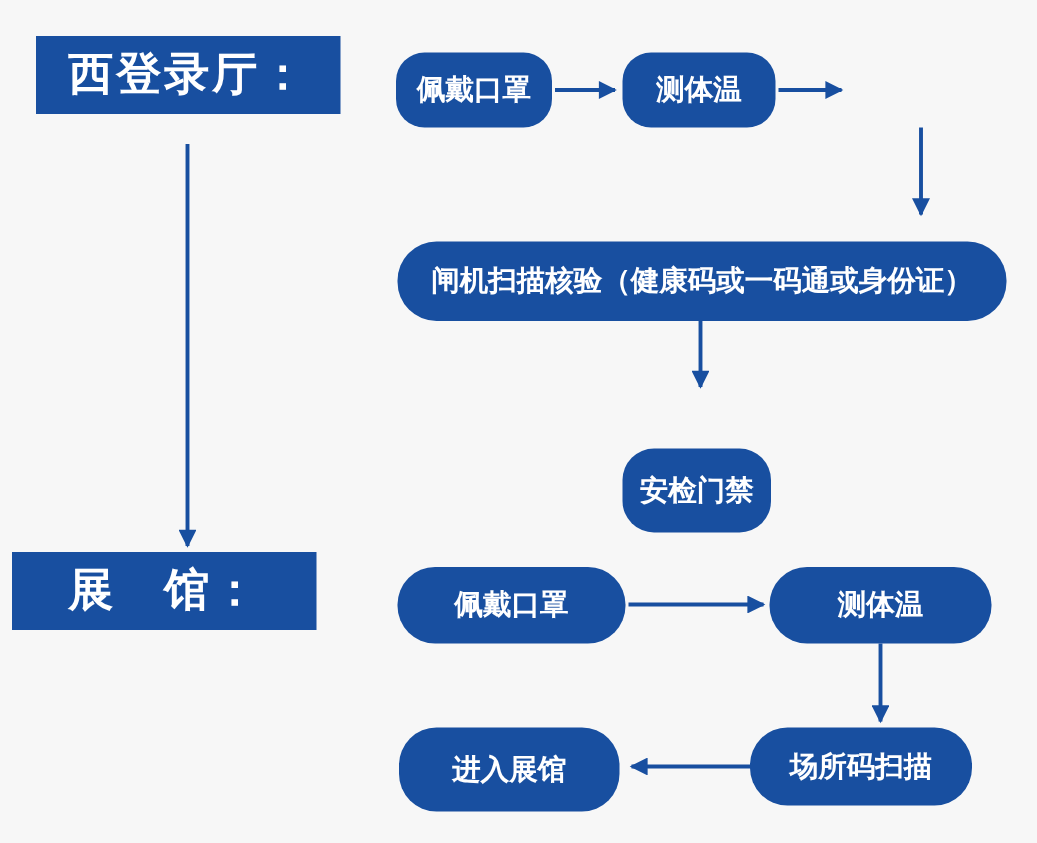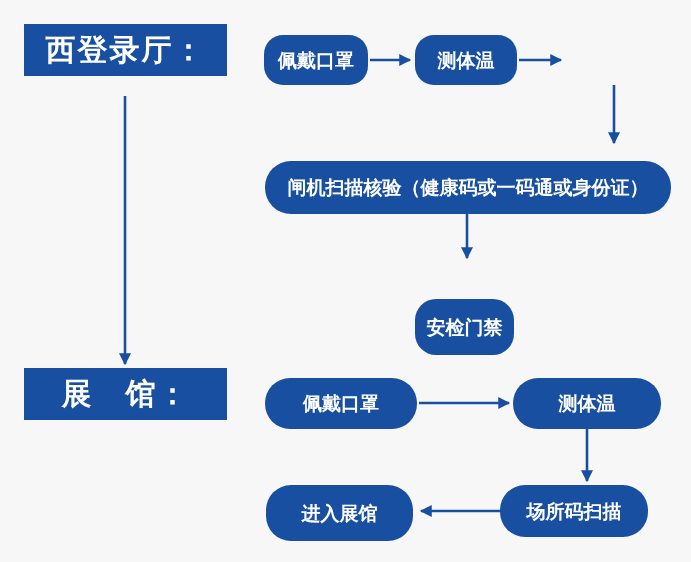--- a/index.html
+++ b/index.html
@@ -41,21 +41,21 @@
   .pill {
     font-size: 19px;
     border-radius: 22px;
   }
   .n-west-hall       { left: 24px;  top: 24px;  }
   .n-wear-mask-1     { left: 264px; top: 35px;  width: 104px; height: 50px; border-radius: 19px; }
   .n-measure-temp-1  { left: 415px; top: 35px;  width: 102px; height: 50px; border-radius: 19px; }
   .n-venue-code      { left: 566px; top: 35px;  width: 96px;  height: 50px; border-radius: 19px; }
   .n-gate-scan       { left: 265px; top: 147px; width: 406px; height: 53px; border-radius: 26px; margin-top: 14px; }
   .n-security-gate   { left: 415px; top: 278px; width: 99px;  height: 56px; border-radius: 21px; margin-top: 21px; }
-  .n-exhibit-hall    { left: 24px;  top: 368px; }
+  .n-exhibit-hall    { left: 8px;  top: 368px; }
   .n-wear-mask-2     { left: 265px; top: 378px; width: 152px; height: 51px; border-radius: 25px; }
   .n-measure-temp-2  { left: 513px; top: 378px; width: 148px; height: 51px; border-radius: 25px; }
   .n-venue-code-scan { left: 500px; top: 485px; width: 148px; height: 52px; border-radius: 25px; }
   .n-enter-hall      { left: 266px; top: 485px; width: 147px; height: 56px; border-radius: 25px; }
 </style>
 </head>
 <body>
 
 <div class="canvas">
 

